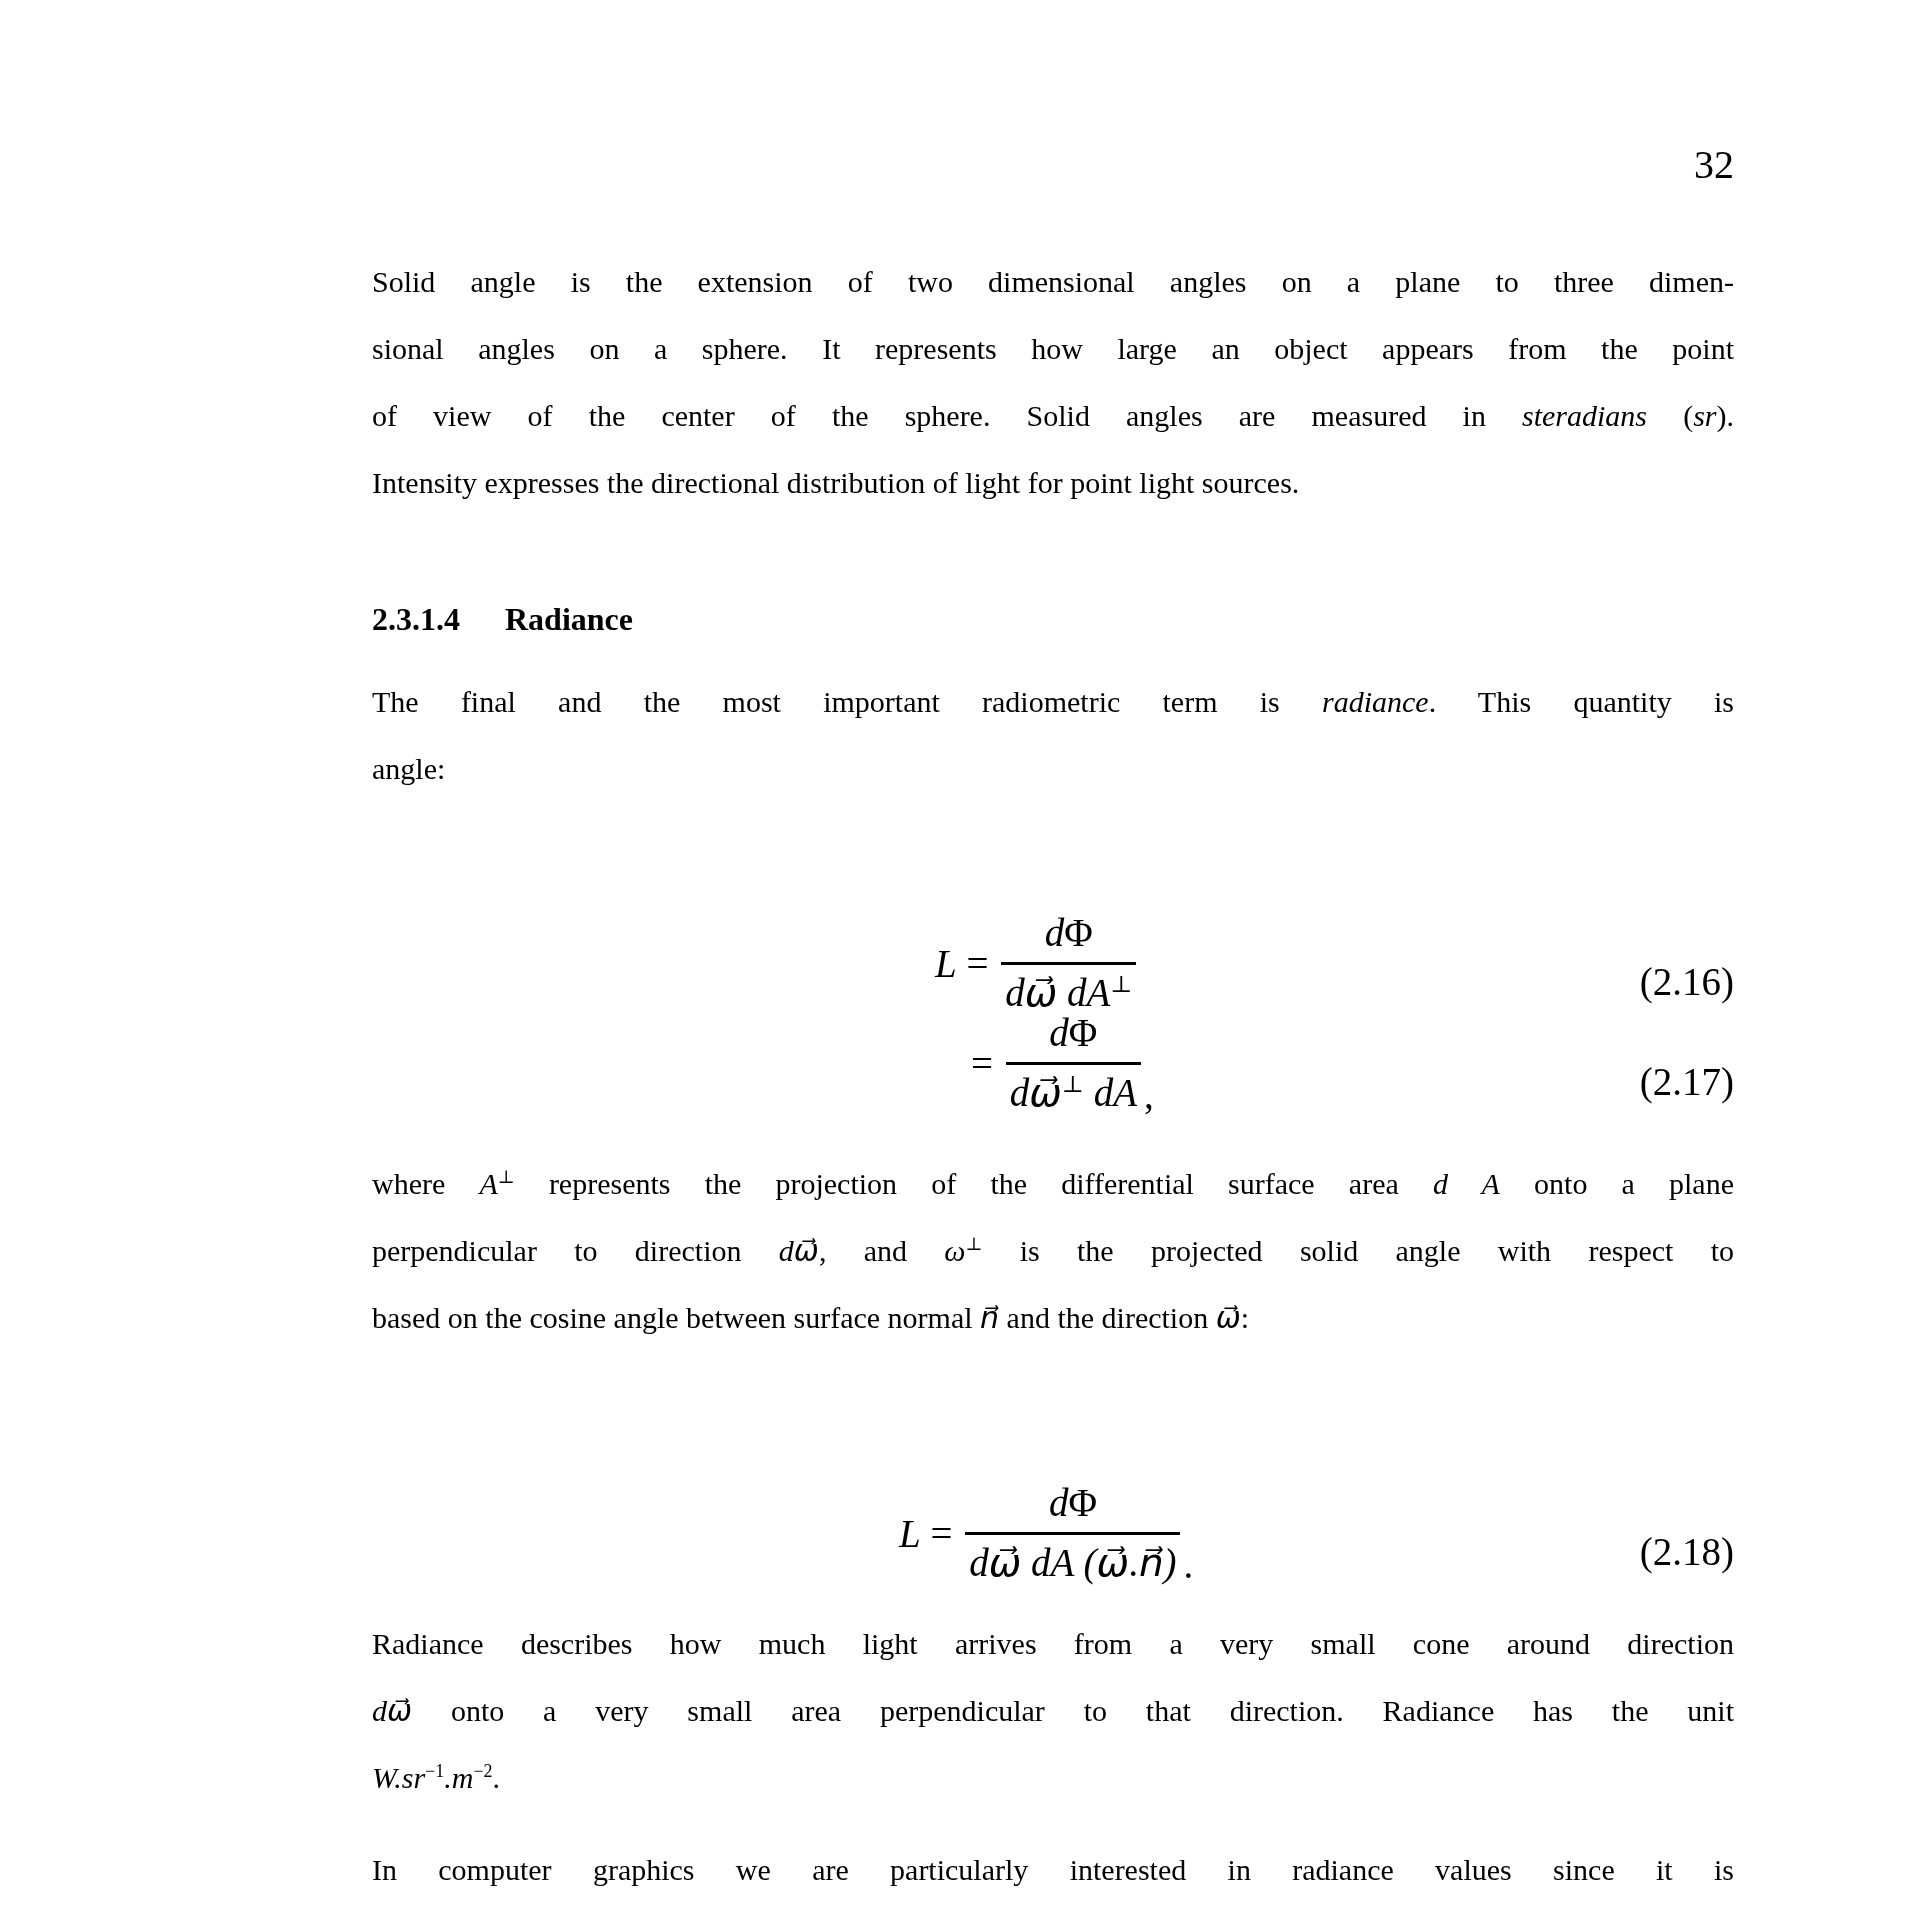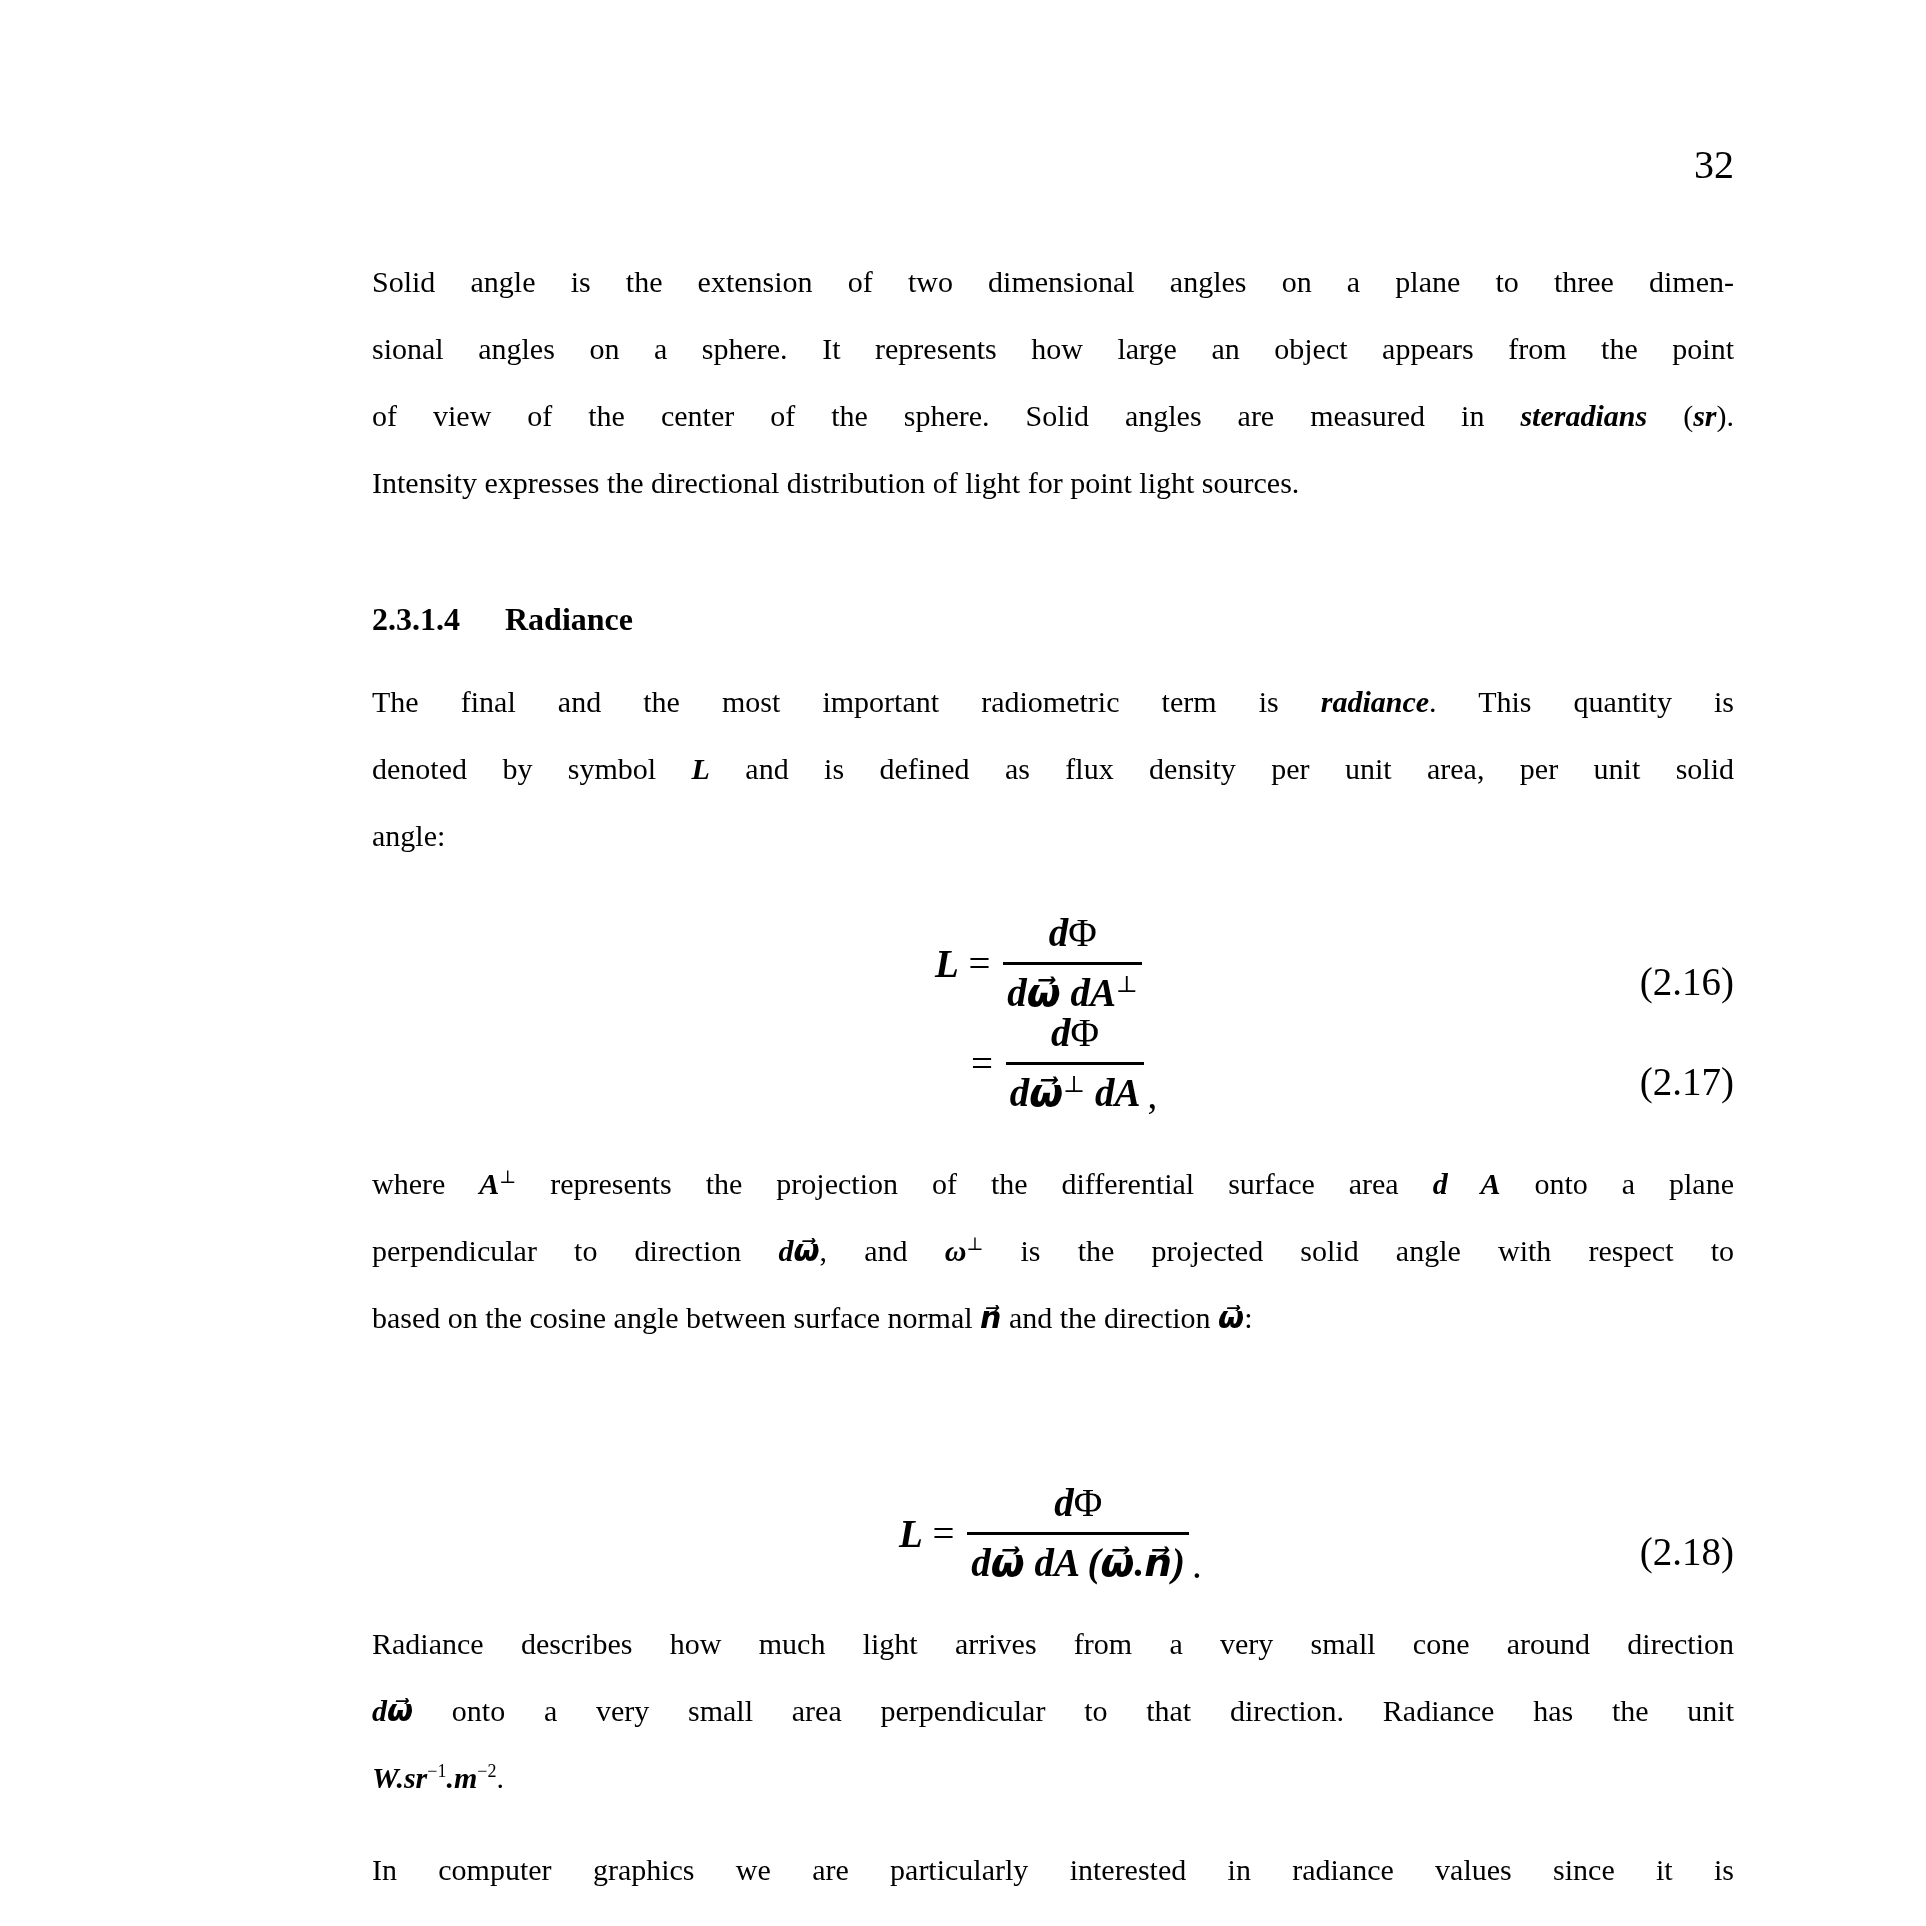--- a/index.html
+++ b/index.html
@@ -8,21 +8,21 @@
     background:#ffffff;color:#000000;
     font-family:"Liberation Serif","DejaVu Serif","DejaVu Sans",serif;
   }
   .page{position:relative;width:1965px;height:2542px;overflow:hidden;background:#ffffff;}
   .block{position:absolute;left:372px;width:1362px;font-size:30px;}
   .line{line-height:67px;text-align:justify;white-space:normal;}
   .line.j{text-align:justify;text-align-last:justify;}
   .pagenum{position:absolute;left:372px;width:1362px;text-align:right;font-size:40px;line-height:67px;}
   .heading{font-weight:bold;font-size:32px;line-height:67px;}
   .htitle{margin-left:45px;}
-  .i{font-style:italic;font-weight:bold;}
+  .i{font-style:italic;}
   .sup{font-size:60%;vertical-align:super;line-height:0;}
   
   .eqrow{position:absolute;left:372px;width:1362px;height:108px;display:flex;align-items:center;font-size:39px;}
   .eqmath{display:inline-flex;align-items:center;white-space:nowrap;}
   .lhs,.tail{white-space:pre;}
   .tail{position:relative;top:31px;}
   .frac{display:inline-flex;flex-direction:column;align-items:center;text-align:center;margin:0 3.1px;}
   .num,.den{display:block;line-height:50px;padding:0 3.9px;white-space:pre;}
   .fbar{display:block;align-self:stretch;height:0;border-top:3.5px solid #000;margin:3.1px 0;}
   .eqlabel{margin-left:auto;white-space:nowrap;margin-top:36px;}
@@ -40,21 +40,20 @@
     <div class="line j"><span>of view of the center of the sphere. Solid angles are measured in </span><span class="i">steradians</span><span> (</span><span class="i">sr</span><span>).</span></div>
     <div class="line"><span>Intensity expresses the directional distribution of light for point light sources.</span></div>
   </div>
 
   <div class="block heading" style="top:586px">
     <span>2.3.1.4</span><span class="htitle">Radiance</span>
   </div>
 
   <div class="block" style="top:668px">
     <div class="line j"><span>The final and the most important radiometric term is </span><span class="i">radiance</span><span>. This quantity is</span></div>
-    <div class="line j"><span>denoted by symbol </span><span class="i">L</span><span> and is defined as flux density per unit area, per unit solid</span></div>
     <div class="line"><span>angle:</span></div>
   </div>
 
   <div class="eqrow" style="top:909px">
     <span class="eqmath" style="margin-left:563px">
       <span class="lhs"><span class="i">L</span><span> = </span></span>
       <span class="frac">
         <span class="num"><span class="i">d</span><span>Φ</span></span>
         <span class="fbar"></span>
         <span class="den"><span class="i">dω⃗</span><span> </span><span class="i">dA</span><span class="sup">⊥</span></span>

